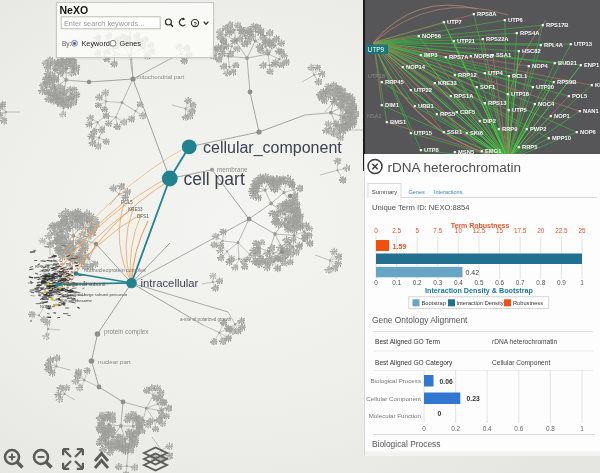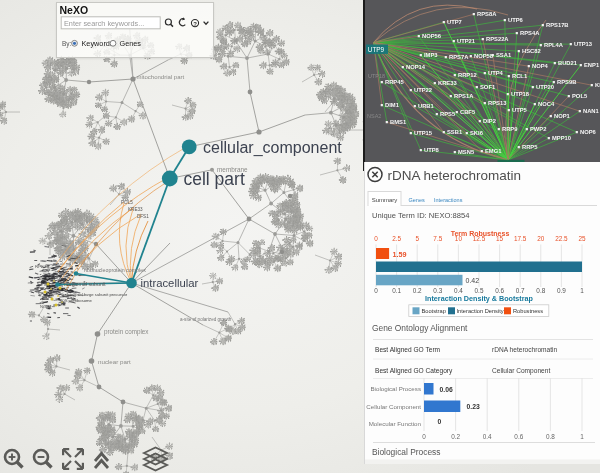--- a/index.html
+++ b/index.html
@@ -1,21 +1,21 @@
 <!DOCTYPE html>
 <html><head><meta charset="utf-8"><style>
 html,body{margin:0;padding:0;width:600px;height:473px;overflow:hidden;font-family:"Liberation Sans",sans-serif;background:#fff;}
 svg{font-family:"Liberation Sans",sans-serif;}
 #leftpane{position:absolute;left:0;top:0;width:600px;height:473px;
  background:radial-gradient(ellipse 430px 340px at 235px 225px,#f4f4f2 0%,#eeeeea 55%,#e5e5e1 100%);}
 #searchpanel{position:absolute;left:8px;top:2px;width:156px;height:54px;background:rgba(252,252,250,0.8);
  border:1px solid #c8c8c4;box-shadow:0 1px 2px rgba(0,0,0,0.08);margin-left:48px;}
 #netpane{position:absolute;left:365px;top:0;width:235px;height:169px;background:#565659;border-bottom:2px solid #1c1c1c;}
 #netpane:before{content:"";position:absolute;left:-2px;top:0;width:2px;height:171px;background:#1c1c1c;}
-#detailpane{position:absolute;left:364px;top:162px;width:236px;height:302px;background:#fdfdfd;border-left:1px solid #d8d8d8;}
+#detailpane{position:absolute;left:364px;top:154px;width:236px;height:302px;background:#fdfdfd;border-left:1px solid #d8d8d8;}
 </style></head>
 <body>
 <div id="leftpane">
 <svg width="600" height="473" viewBox="0 0 600 473">
 <defs>
         <g id="r0">
           <path d="M1.1 -0.1L2.7 -0.2M0.6 0.4L2.7 1.9M-0.0 1.1L-0.0 2.5M-0.6 0.5L-2.4 2.2M-1.2 -0.1L-3.3 -0.1M-0.7 -1.0L-1.6 -2.1M-0.0 -0.8L-0.1 -3.1M0.6 -0.9L1.8 -2.7" stroke="#a5a5a2" stroke-width="0.6" fill="none" opacity="0.9"></path>
           <path d="M2.6 -0.2h.01M2.2 2.1h.01M-2.0 2.0h.01M-2.7 0.4h.01" stroke="#9a9a97" stroke-width="1" stroke-linecap="round" fill="none" opacity="0.9"></path>
         </g>
         <g id="r1">

